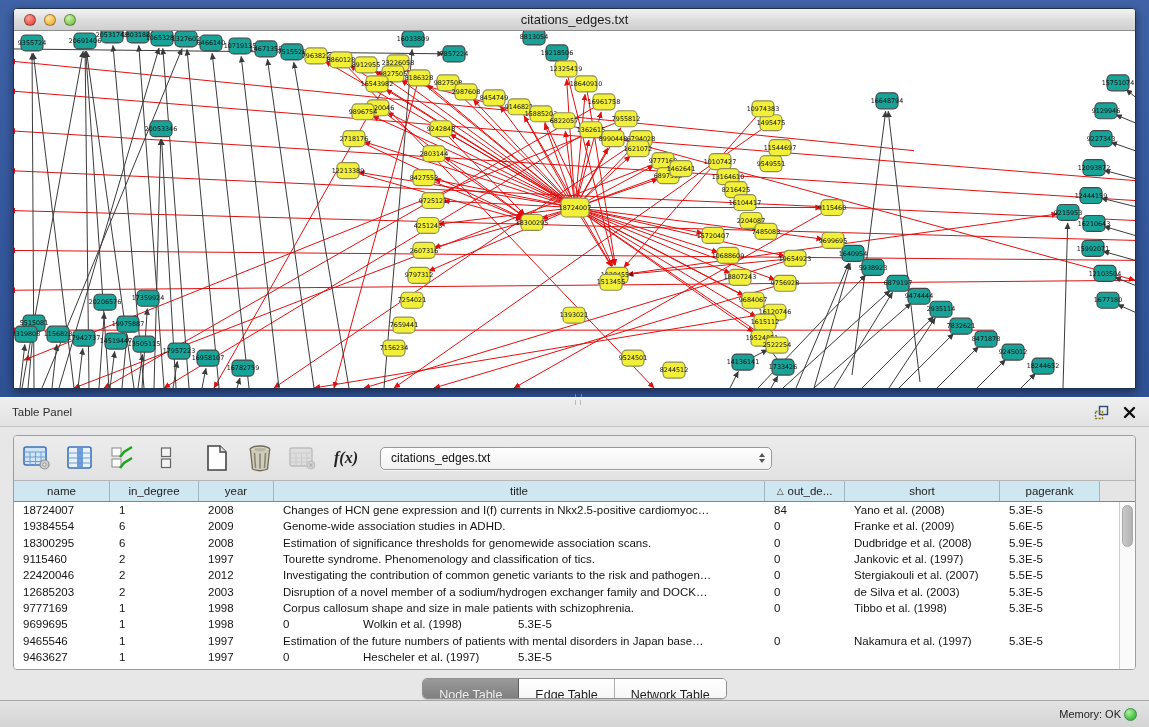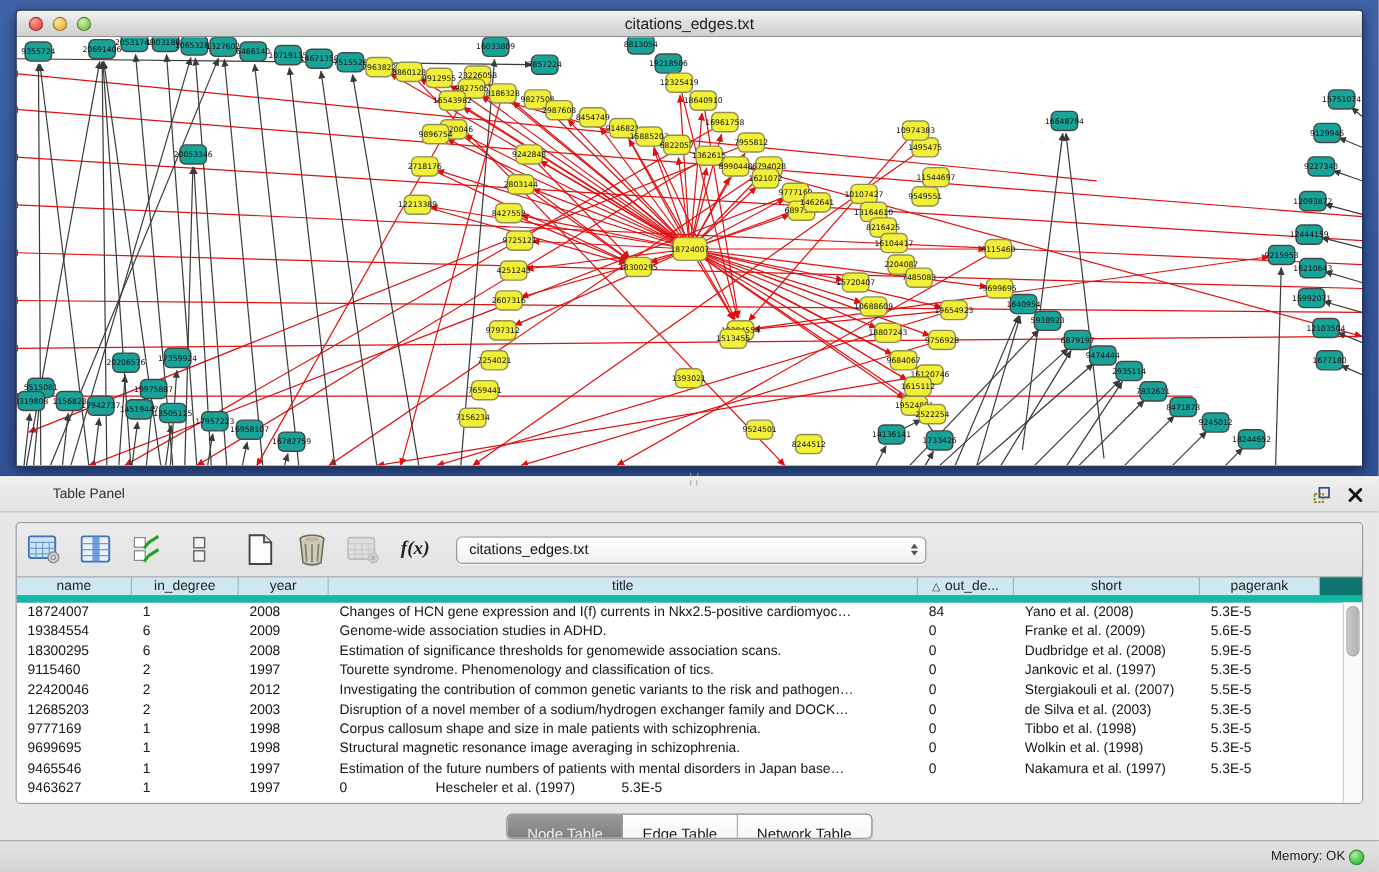--- a/index.html
+++ b/index.html
@@ -26,21 +26,21 @@
   .divider-handle { position:absolute; left:50%; bottom:-2px; width:7px; height:5px;
     border-left:1px solid #8a8a8a; border-right:1px solid #8a8a8a; }
 
   
   .table-panel { width:1149px; height:303px; background:#e7e7e7; position:relative; }
   .panel-header { height:30px; background:linear-gradient(180deg,#efefef,#e2e2e2);
     border-top:1px solid #f5f5f5; border-bottom:1px solid #c4c4c4;
     display:flex; align-items:center; padding:0 12px; position:relative; }
   .panel-header .grip { position:absolute; left:50%; top:2px; width:6px; height:5px; opacity:.6;
     border-left:1px solid #9a9a9a; border-right:1px solid #9a9a9a; }
-  .panel-title { font-size:11.5px; color:#2e2e2e;margin-left:32px; }
+  .panel-title { font-size:11.5px; color:#2e2e2e; }
   .panel-header-actions { margin-left:auto; display:flex; align-items:center; gap:12px; }
   .hdr-btn { width:16px; height:16px; display:flex; align-items:center; justify-content:center; cursor:default; }
 
   .panel-inset { position:absolute; left:13px; right:13px; top:38px; height:235px;
     background:#e9e9e9; border:1px solid #9d9d9d; border-radius:4px; overflow:hidden; }
 
   .toolbar { height:44px; display:flex; align-items:center; padding:0 8px; gap:13px;
     background:linear-gradient(180deg,#ececec,#e2e2e2); }
   .tb-btn { width:30px; height:30px; display:flex; align-items:center; justify-content:center; }
   .tb-btn svg { display:block; }
@@ -48,21 +48,21 @@
 
   .combo { margin-left:6px; width:392px; height:23px; border:1px solid #9a9a9a; border-radius:5px;
     background:linear-gradient(180deg,#ffffff,#f1f1f1); display:flex; align-items:center;
     padding:0 6px 0 10px; font-size:12px; color:#111; box-shadow:0 1px 0 rgba(255,255,255,.7); }
   .combo .arrows { margin-left:auto; display:flex; flex-direction:column; gap:2px; }
   .combo .arrows i { width:0; height:0; border-left:3.5px solid transparent; border-right:3.5px solid transparent; display:block; }
   .combo .arrows i.up { border-bottom:4px solid #555; }
   .combo .arrows i.dn { border-top:4px solid #555; }
 
   .grid { position:absolute; left:0; right:0; top:44px; bottom:0; background:#fff; border-top:1px solid #b5b5b5; }
-  .thead { display:flex; height:21px; border-bottom:6px solid #14b8a6; background:#0f766e; }
+  .thead { display:flex; height:21px; border-bottom:1px solid #14b8a6; background:#e5e5e5; }
   .th { font-size:11.5px; color:#1d1d1d; display:flex; align-items:center; justify-content:center;
     border-right:1px solid #9fb6c0; background:#cfe7f1; overflow:hidden; white-space:nowrap; }
   .th .sort { margin-right:4px; font-size:9px; color:#333; }
   .tbody { position:absolute; left:0; right:16px; top:21px; bottom:0; overflow:hidden; }
   .trow { display:flex; height:16.3px; align-items:center; }
   .td { font-size:11.5px; color:#141414; padding-left:9px; overflow:hidden; white-space:nowrap; }
   .c0{width:96px;} .c1{width:89px;} .c2{width:75px;} .c3{width:491px;} .c4{width:80px;} .c5{width:155px;} .c6{width:100px;}
   .vscroll { position:absolute; right:0; top:21px; bottom:0; width:16px; background:#fafafa; border-left:1px solid #d0d0d0; }
   .vthumb { position:absolute; left:2px; top:3px; width:11px; height:42px; background:linear-gradient(90deg,#c9c9c9,#b3b3b3); border-radius:6px; border:1px solid #a8a8a8; }
 
@@ -893,21 +893,20 @@
             <div class="td c2">1998</div>
             <div class="td c3">Corpus callosum shape and size in male patients with schizophrenia.</div>
             <div class="td c4">0</div>
             <div class="td c5">Tibbo et al. (1998)</div>
             <div class="td c6">5.3E-5</div>
           </div>
           <div class="trow">
             <div class="td c0">9699695</div>
             <div class="td c1">1</div>
             <div class="td c2">1998</div>
-            <div class="td c3">Structural magnetic resonance image averaging in schizophrenia.</div>
             <div class="td c4">0</div>
             <div class="td c5">Wolkin et al. (1998)</div>
             <div class="td c6">5.3E-5</div>
           </div>
           <div class="trow">
             <div class="td c0">9465546</div>
             <div class="td c1">1</div>
             <div class="td c2">1997</div>
             <div class="td c3">Estimation of the future numbers of patients with mental disorders in Japan base…</div>
             <div class="td c4">0</div>

